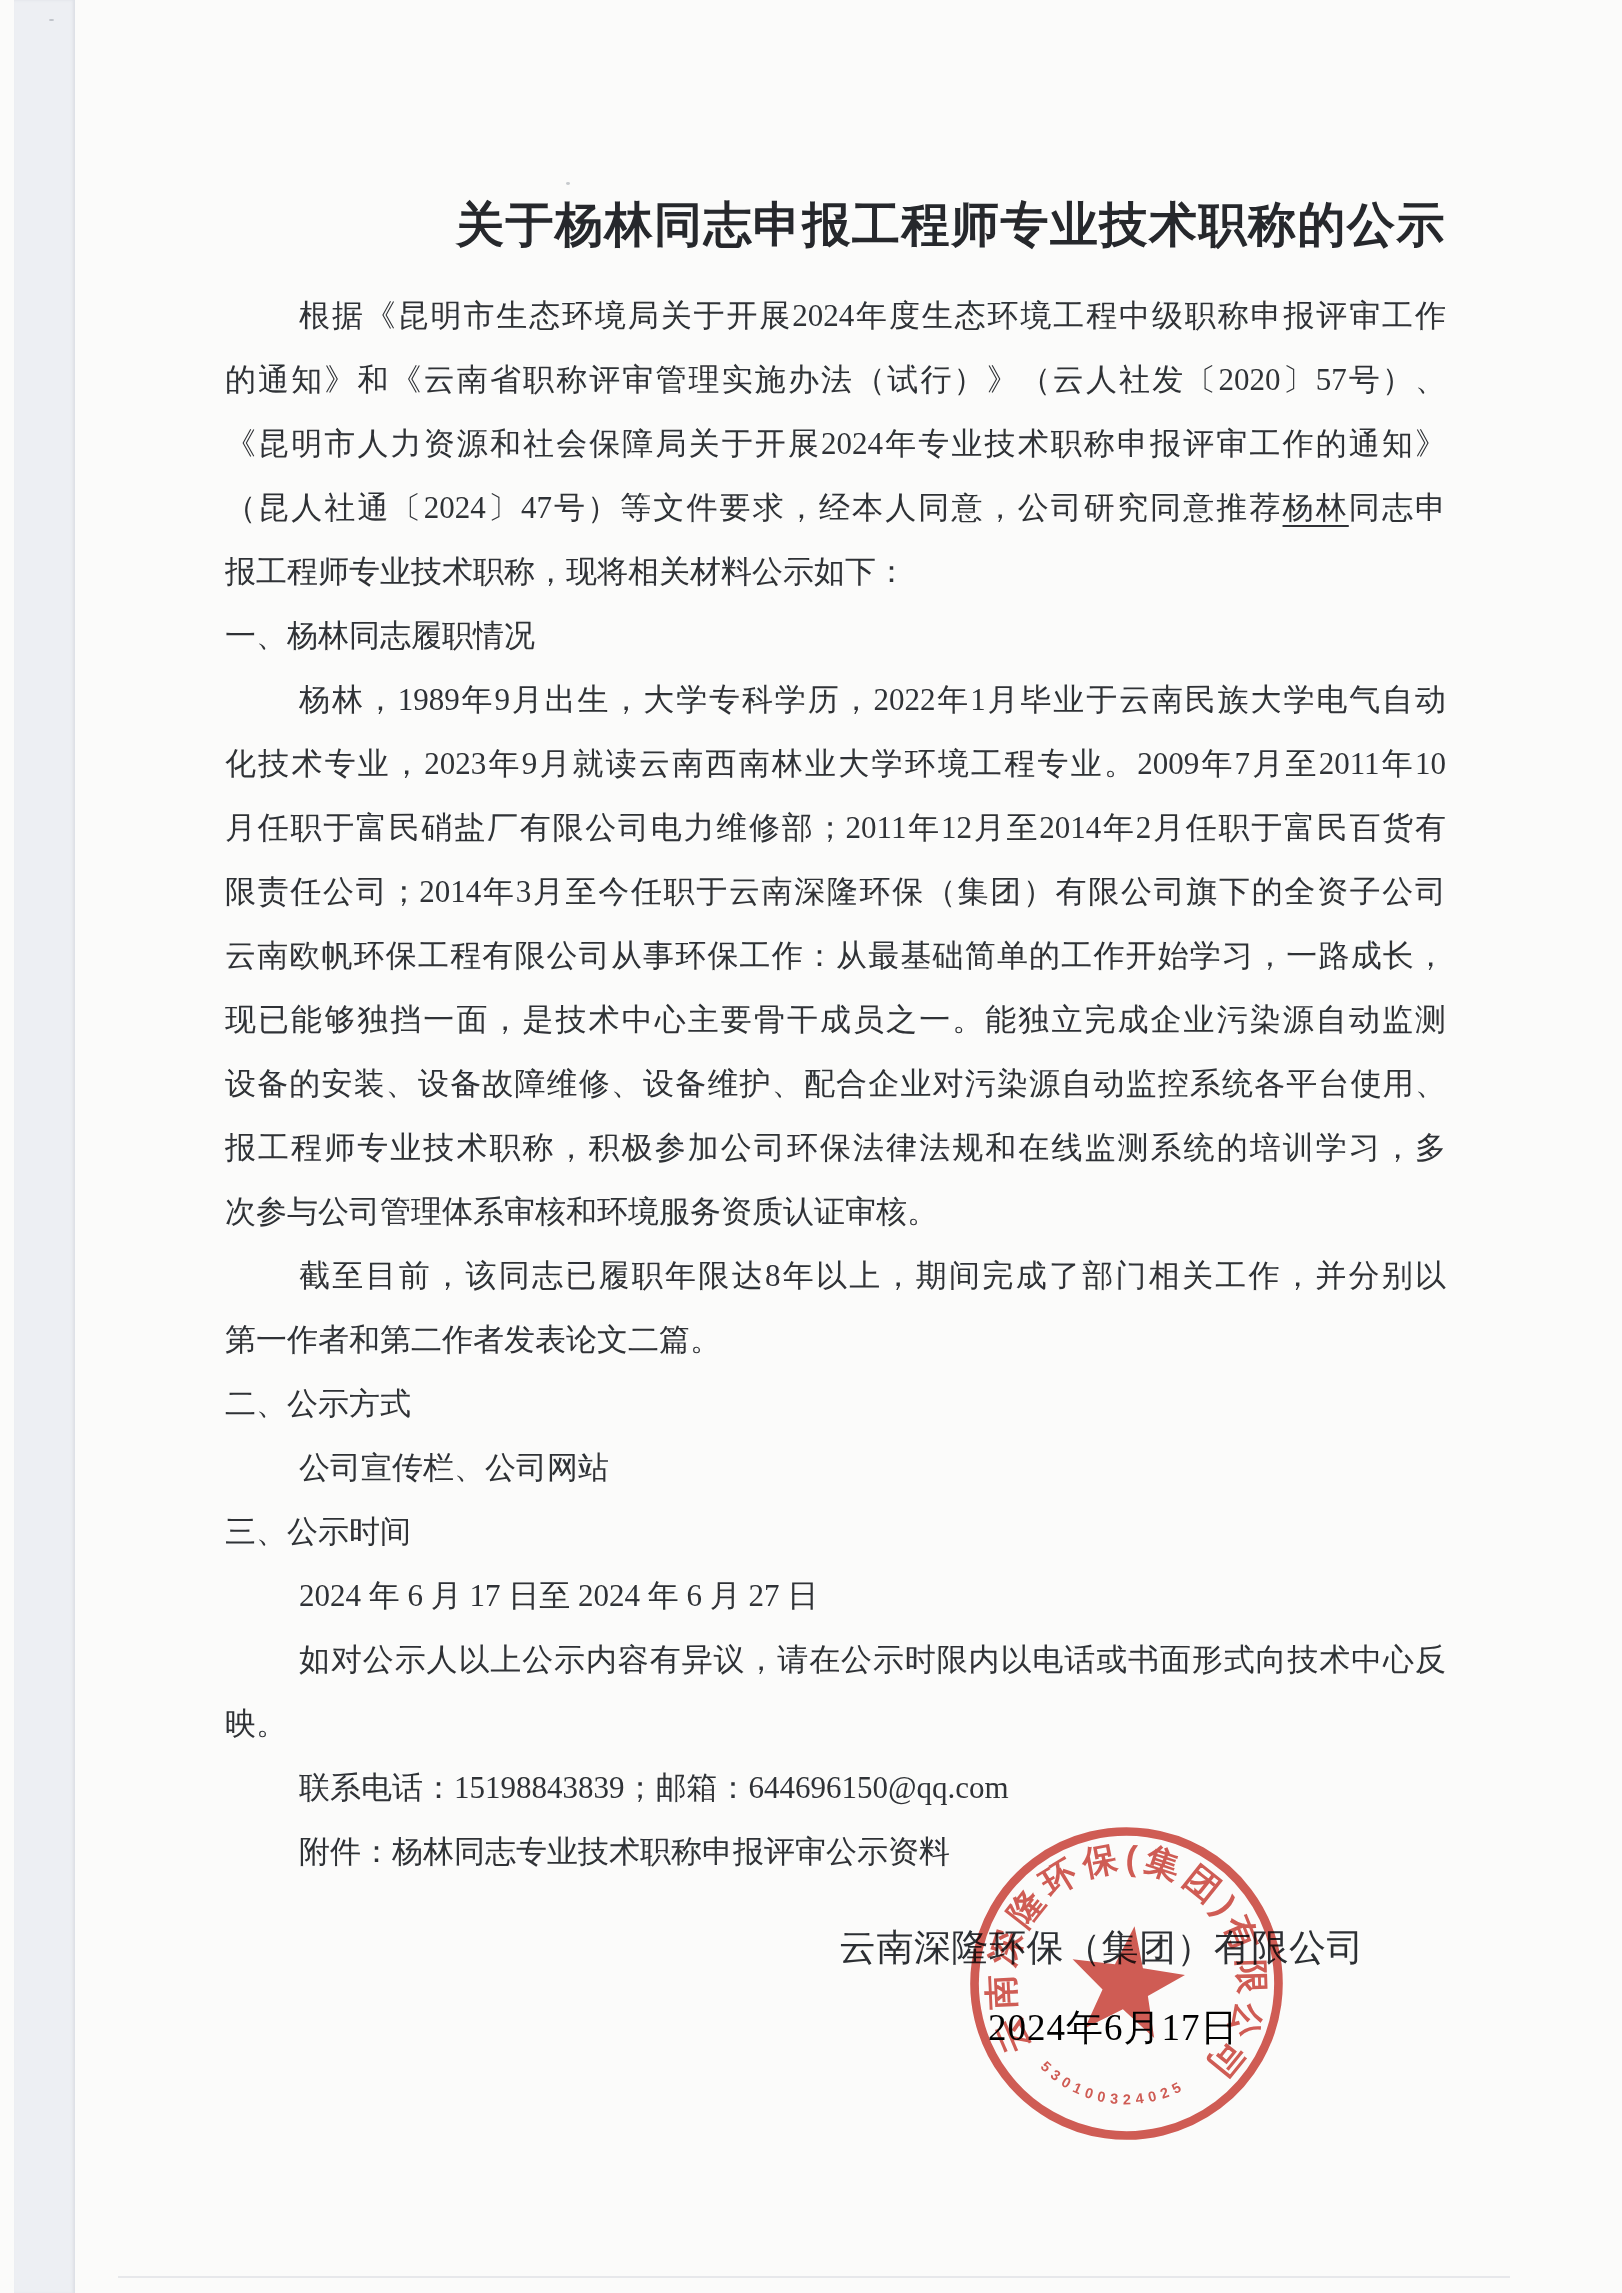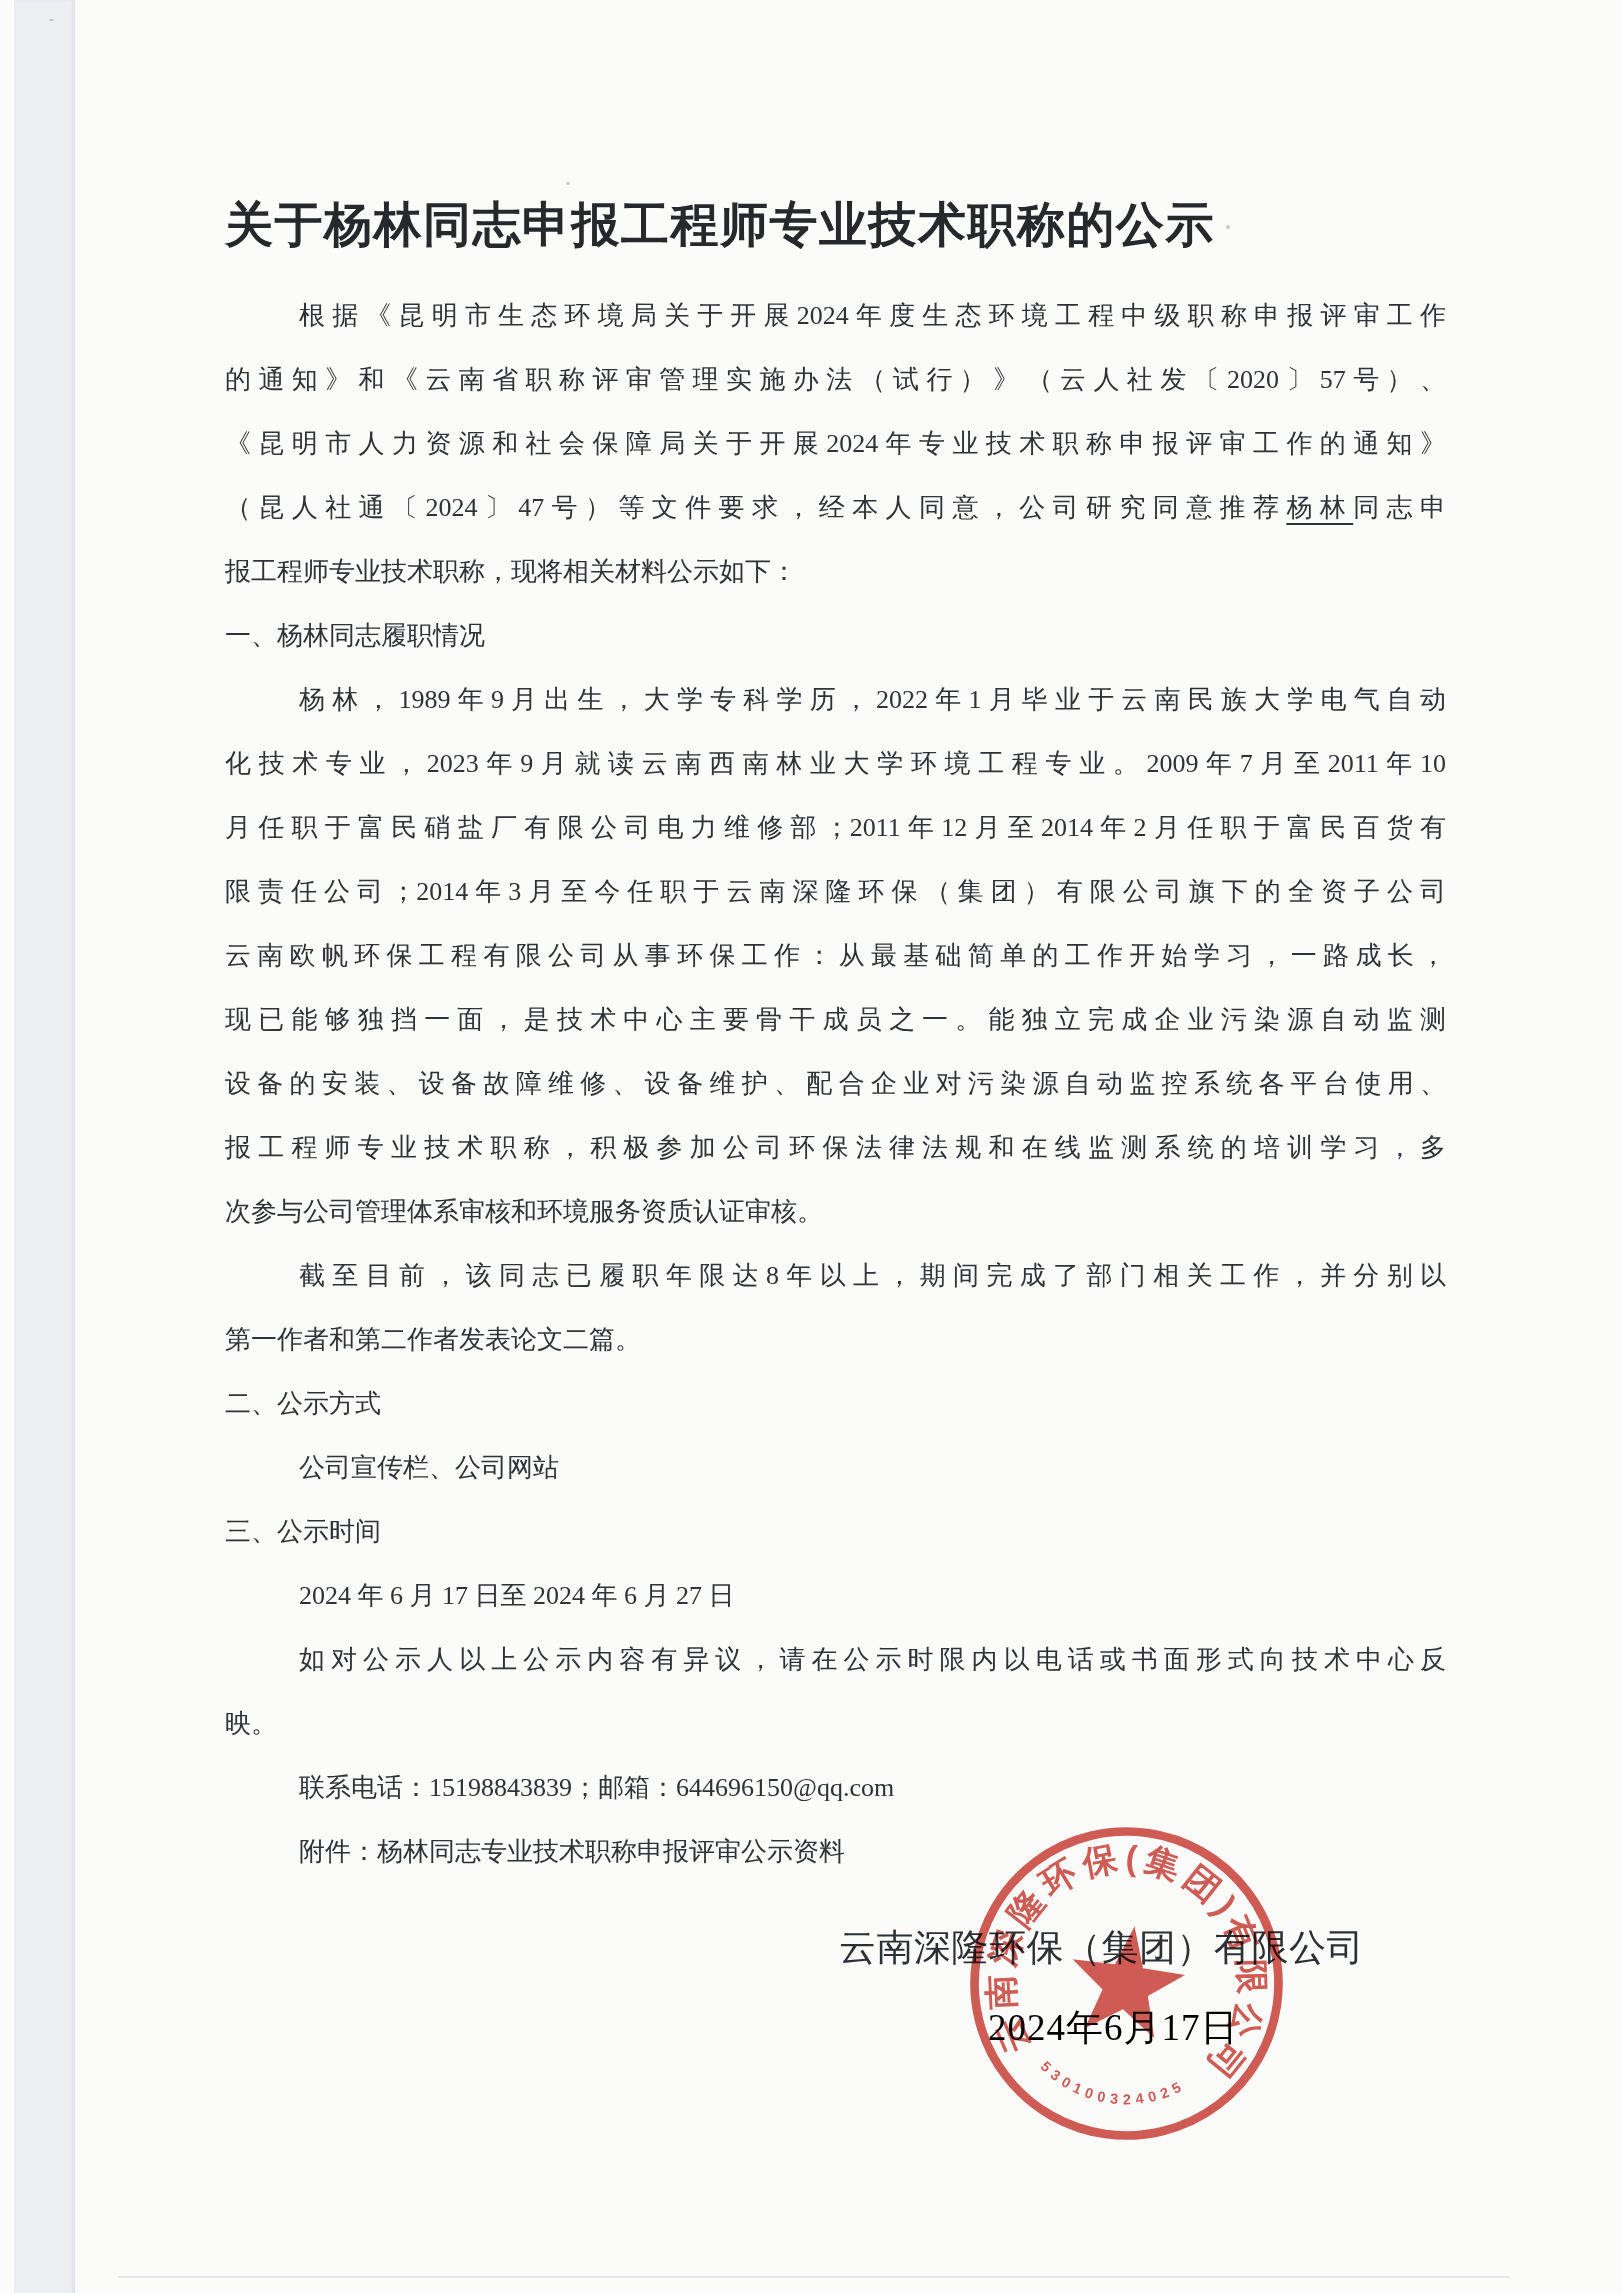--- a/index.html
+++ b/index.html
@@ -19,23 +19,23 @@
   .sp1{left:49px;top:18.6px;width:4.9px;height:2.9px;}
   .sp2{left:566px;top:182px;width:3.9px;height:2.9px;}
   .sp3{left:1226px;top:225px;width:3.9px;height:3.9px;}
   .bottom-line{
     position:absolute;left:118px;top:2276px;width:1392px;height:2px;
     background:#e7e8eb;
   }
   .content{position:absolute;left:225px;top:194px;width:1221px;color:#2e3135;}
   .title{
     margin:0;font-size:48px;line-height:61px;font-weight:600;
-    letter-spacing:1.5px;text-align:left;color:#26282c;
+    letter-spacing:1.5px;text-align:right;color:#26282c;
   }
-  .lines{margin-top:29px;font-size:26px;line-height:64px;color:#2f3236;}
+  .lines{margin-top:29px;font-size:31px;line-height:64px;color:#2f3236;}
   .line{white-space:normal;}
   .line.ind{text-indent:74px;}
   .line.j{text-align:justify;text-align-last:justify;}
   .u{text-decoration:underline;text-underline-offset:6.9px;text-decoration-thickness:2px;margin-top:7px;}
   .sig-company{
     position:absolute;left:839px;top:1923px;
     font-size:37px;color:#2c2f33;letter-spacing:0.5px;text-align:center;
   }
   .sig-date{
     position:absolute;left:988px;top:2003px;

